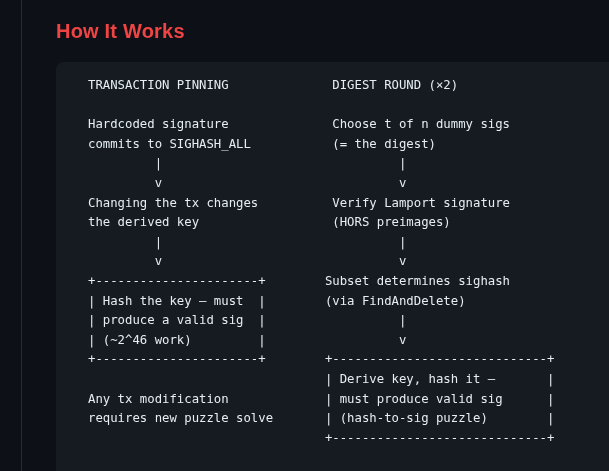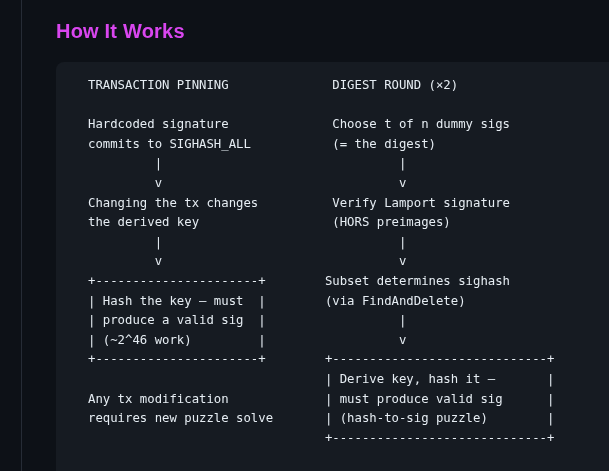--- a/index.html
+++ b/index.html
@@ -27,21 +27,21 @@
   }
   .page-title {
     position: absolute;
     left: 56px;
     top: 20px;
     margin: 0;
     font-family: "Liberation Sans", sans-serif;
     font-size: 20px;
     font-weight: 700;
     letter-spacing: 0.2px;
-    color: #d946ef;
+    color: #ef4444;
   }
   .panel {
     position: absolute;
     left: 56px;
     top: 62px;
     width: 560px;   
     height: 420px;  
     background: #161b22;
     border-radius: 8px 0 0 0;
   }

